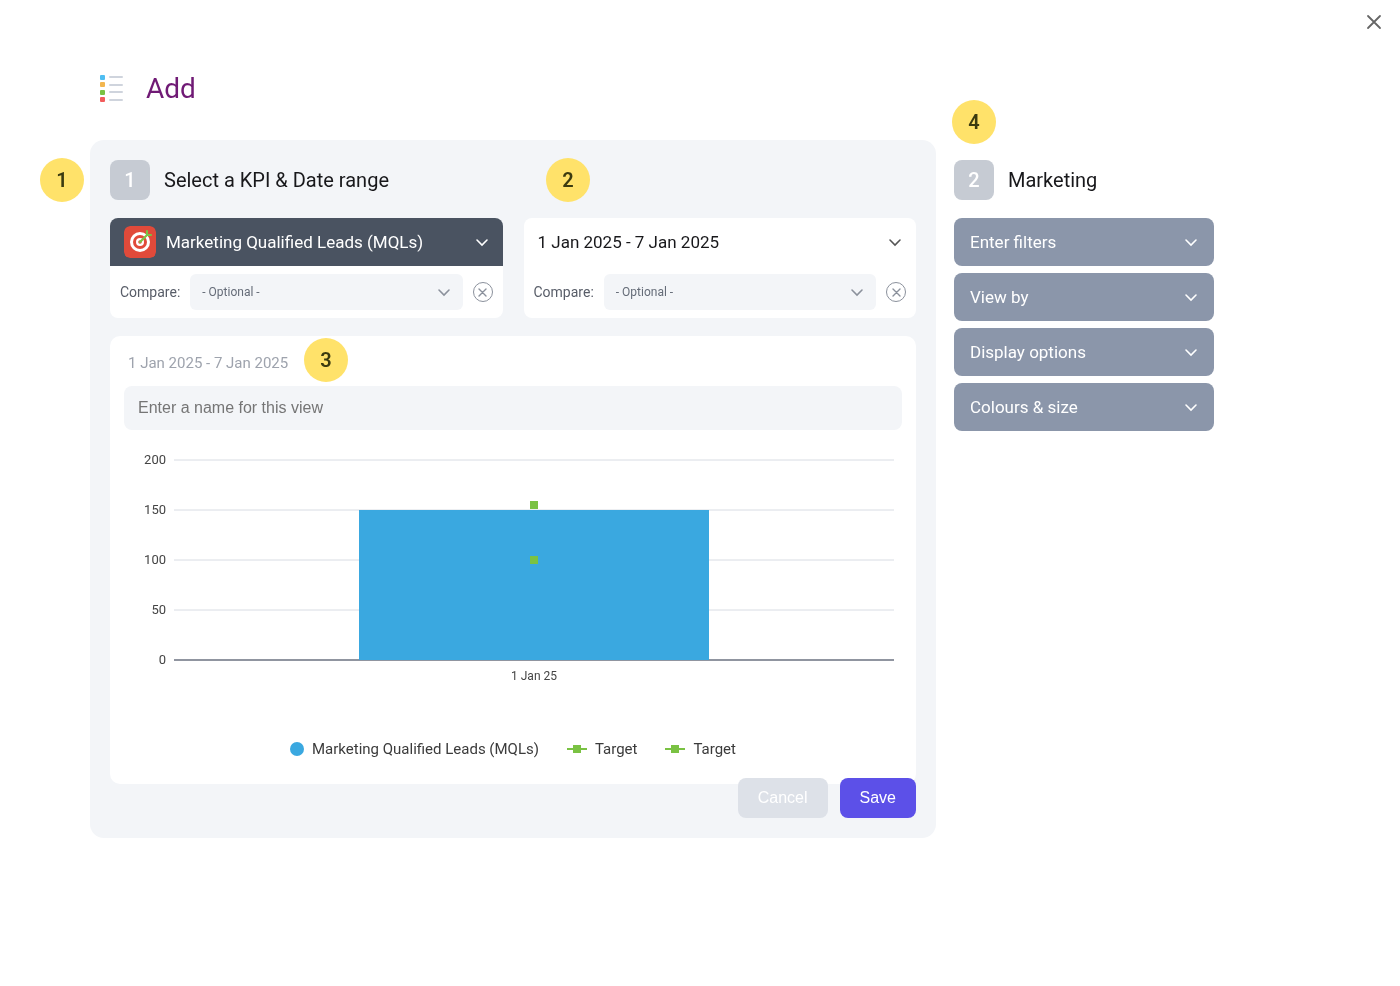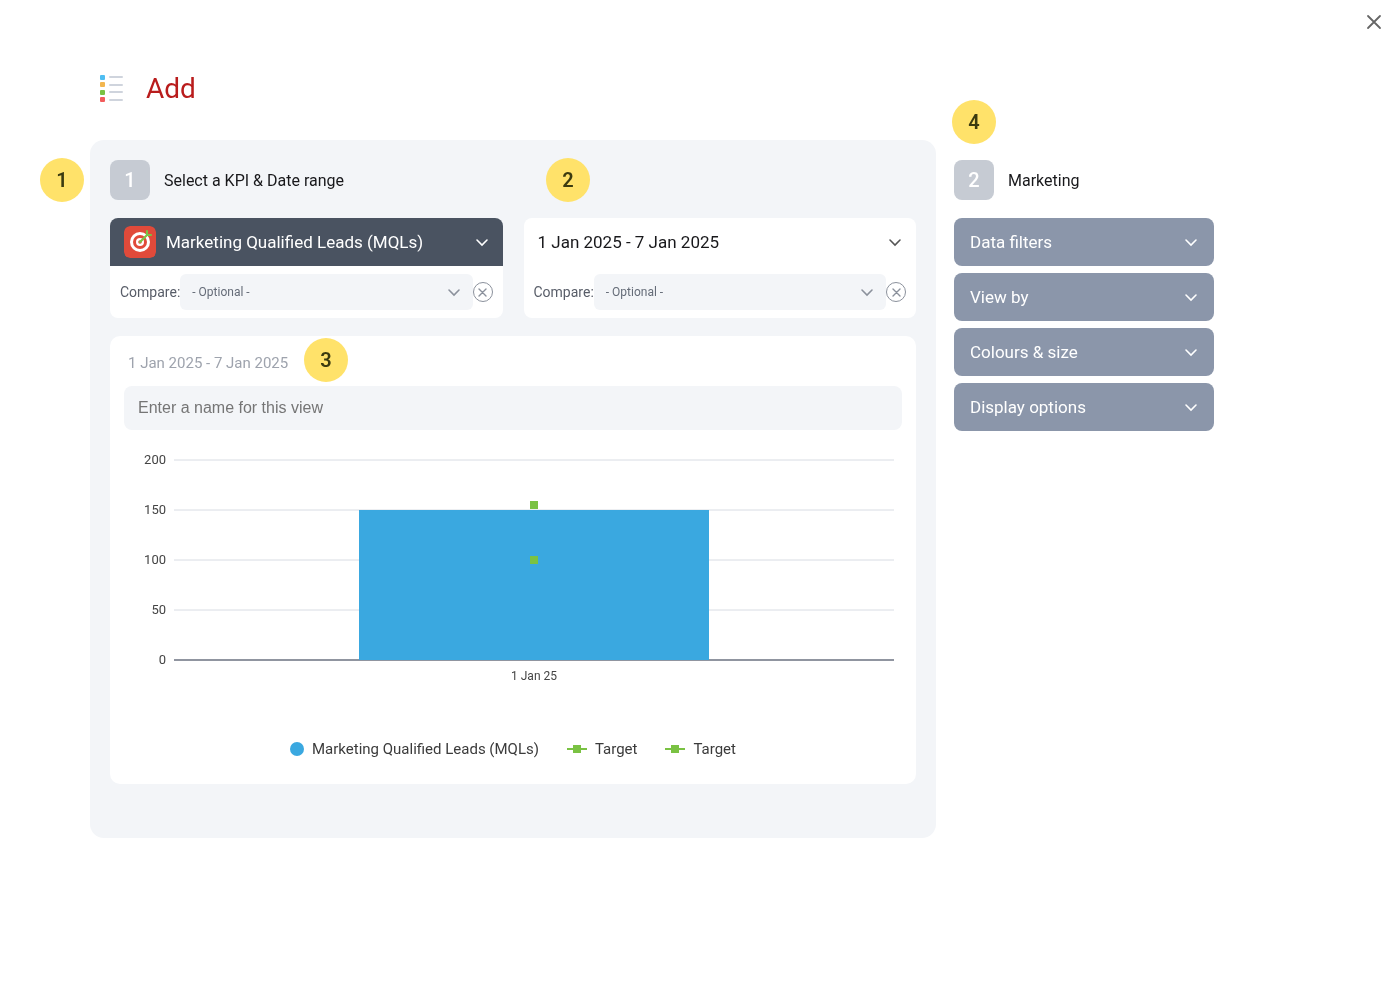--- a/index.html
+++ b/index.html
@@ -42,21 +42,21 @@
     .colored-list-icon {
       width: 30px;
       height: 30px;
       display: flex;
       flex-direction: column;
       justify-content: space-around;
     }
     .colored-list-icon .row { display: flex; align-items: center; gap: 4px; }
     .colored-list-icon .dot { width: 5px; height: 5px; border-radius: 1px; }
     .colored-list-icon .line { width: 14px; height: 2px; background: #cfd4dd; border-radius: 1px;}
-    .page-title { font-size: 28px; font-weight: 400; color: #b91c1c;}
+    .page-title { font-size: 28px; font-weight: 400; color: #701a75;}
     .main-panel {
       position: absolute;
       top: 140px;
       left: 90px;
       width: 846px;
       background: #f3f5f8;
       border-radius: 14px;
       padding: 20px 20px 54px 20px;
     }
     .step-header {
@@ -70,21 +70,21 @@
       height: 40px;
       border-radius: 8px;
       background: #c6cbd3;
       color: #fff;
       font-size: 20px;
       font-weight: 500;
       display: flex;
       align-items: center;
       justify-content: center;
     }
-    .step-title { font-size: 16px; color: #18181b; }
+    .step-title { font-size: 20px; color: #18181b; }
     .selector-row {
       display: flex;
       gap: 21px;
     }
     .selector-block {
       flex: 1;
       display: flex;
       flex-direction: column;
       gap: 0;
     }
@@ -111,20 +111,21 @@
       width: 32px; height: 32px;
       border-radius: 6px;
     }
     .chevron-down { width:14px; height:14px; flex-shrink:0;}
     .compare-row {
       background: #fff;
       border-radius: 0 0 8px 8px;
       padding: 8px 10px;
       display: flex;
       align-items: center;
+      gap: 10px;
     }
     .compare-label { font-size: 14px; color: #585d68;}
     .compare-select {
       flex: 1;
       height: 36px;
       background: #f3f5f8;
       border-radius: 6px;
       display: flex;
       align-items: center;
       justify-content: space-between;
@@ -364,45 +365,49 @@
               <div class="ln"></div>
               <div class="sq"></div>
               <div class="ln"></div>
             </div>
           <span>Target</span>
         </div>
       </div>
     </div>
   </div>
 
+  <div class="action-row">
+    <button class="btn cancel">Cancel</button>
+    <button class="btn save">Save</button>
+  </div>
 
 </div>
 
 <div class="sidebar">
   <div class="step-header">
     <div class="step-number-box">2</div>
     <div class="step-title">Marketing</div>
   </div>
   <div class="accordion-item">
-    <span>Data filters</span>
+    <span>Enter filters</span>
     <svg class="chevron-down" viewBox="0 0 14 14">
         <path d="M2 5 L7 10 L12 5" stroke="#fff" stroke-width="1.6" fill="none" stroke-linecap="round"></path>
       </svg>
   </div>
   <div class="accordion-item">
     <span>View by</span>
     <svg class="chevron-down" viewBox="0 0 14 14">
         <path d="M2 5 L7 10 L12 5" stroke="#fff" stroke-width="1.6" fill="none" stroke-linecap="round"></path>
       </svg>
   </div>
   <div class="accordion-item">
+    <span>Display options</span>
+    <svg class="chevron-down" viewBox="0 0 14 14">
+        <path d="M2 5 L7 10 L12 5" stroke="#fff" stroke-width="1.6" fill="none" stroke-linecap="round"></path>
+      </svg>
+  </div>
+  <div class="accordion-item">
     <span>Colours &amp; size</span>
     <svg class="chevron-down" viewBox="0 0 14 14">
         <path d="M2 5 L7 10 L12 5" stroke="#fff" stroke-width="1.6" fill="none" stroke-linecap="round"></path>
       </svg>
   </div>
-  <div class="accordion-item">
-    <span>Display options</span>
-    <svg class="chevron-down" viewBox="0 0 14 14">
-        <path d="M2 5 L7 10 L12 5" stroke="#fff" stroke-width="1.6" fill="none" stroke-linecap="round"></path>
-      </svg>
-  </div>
 </div>
 
 </body></html>

